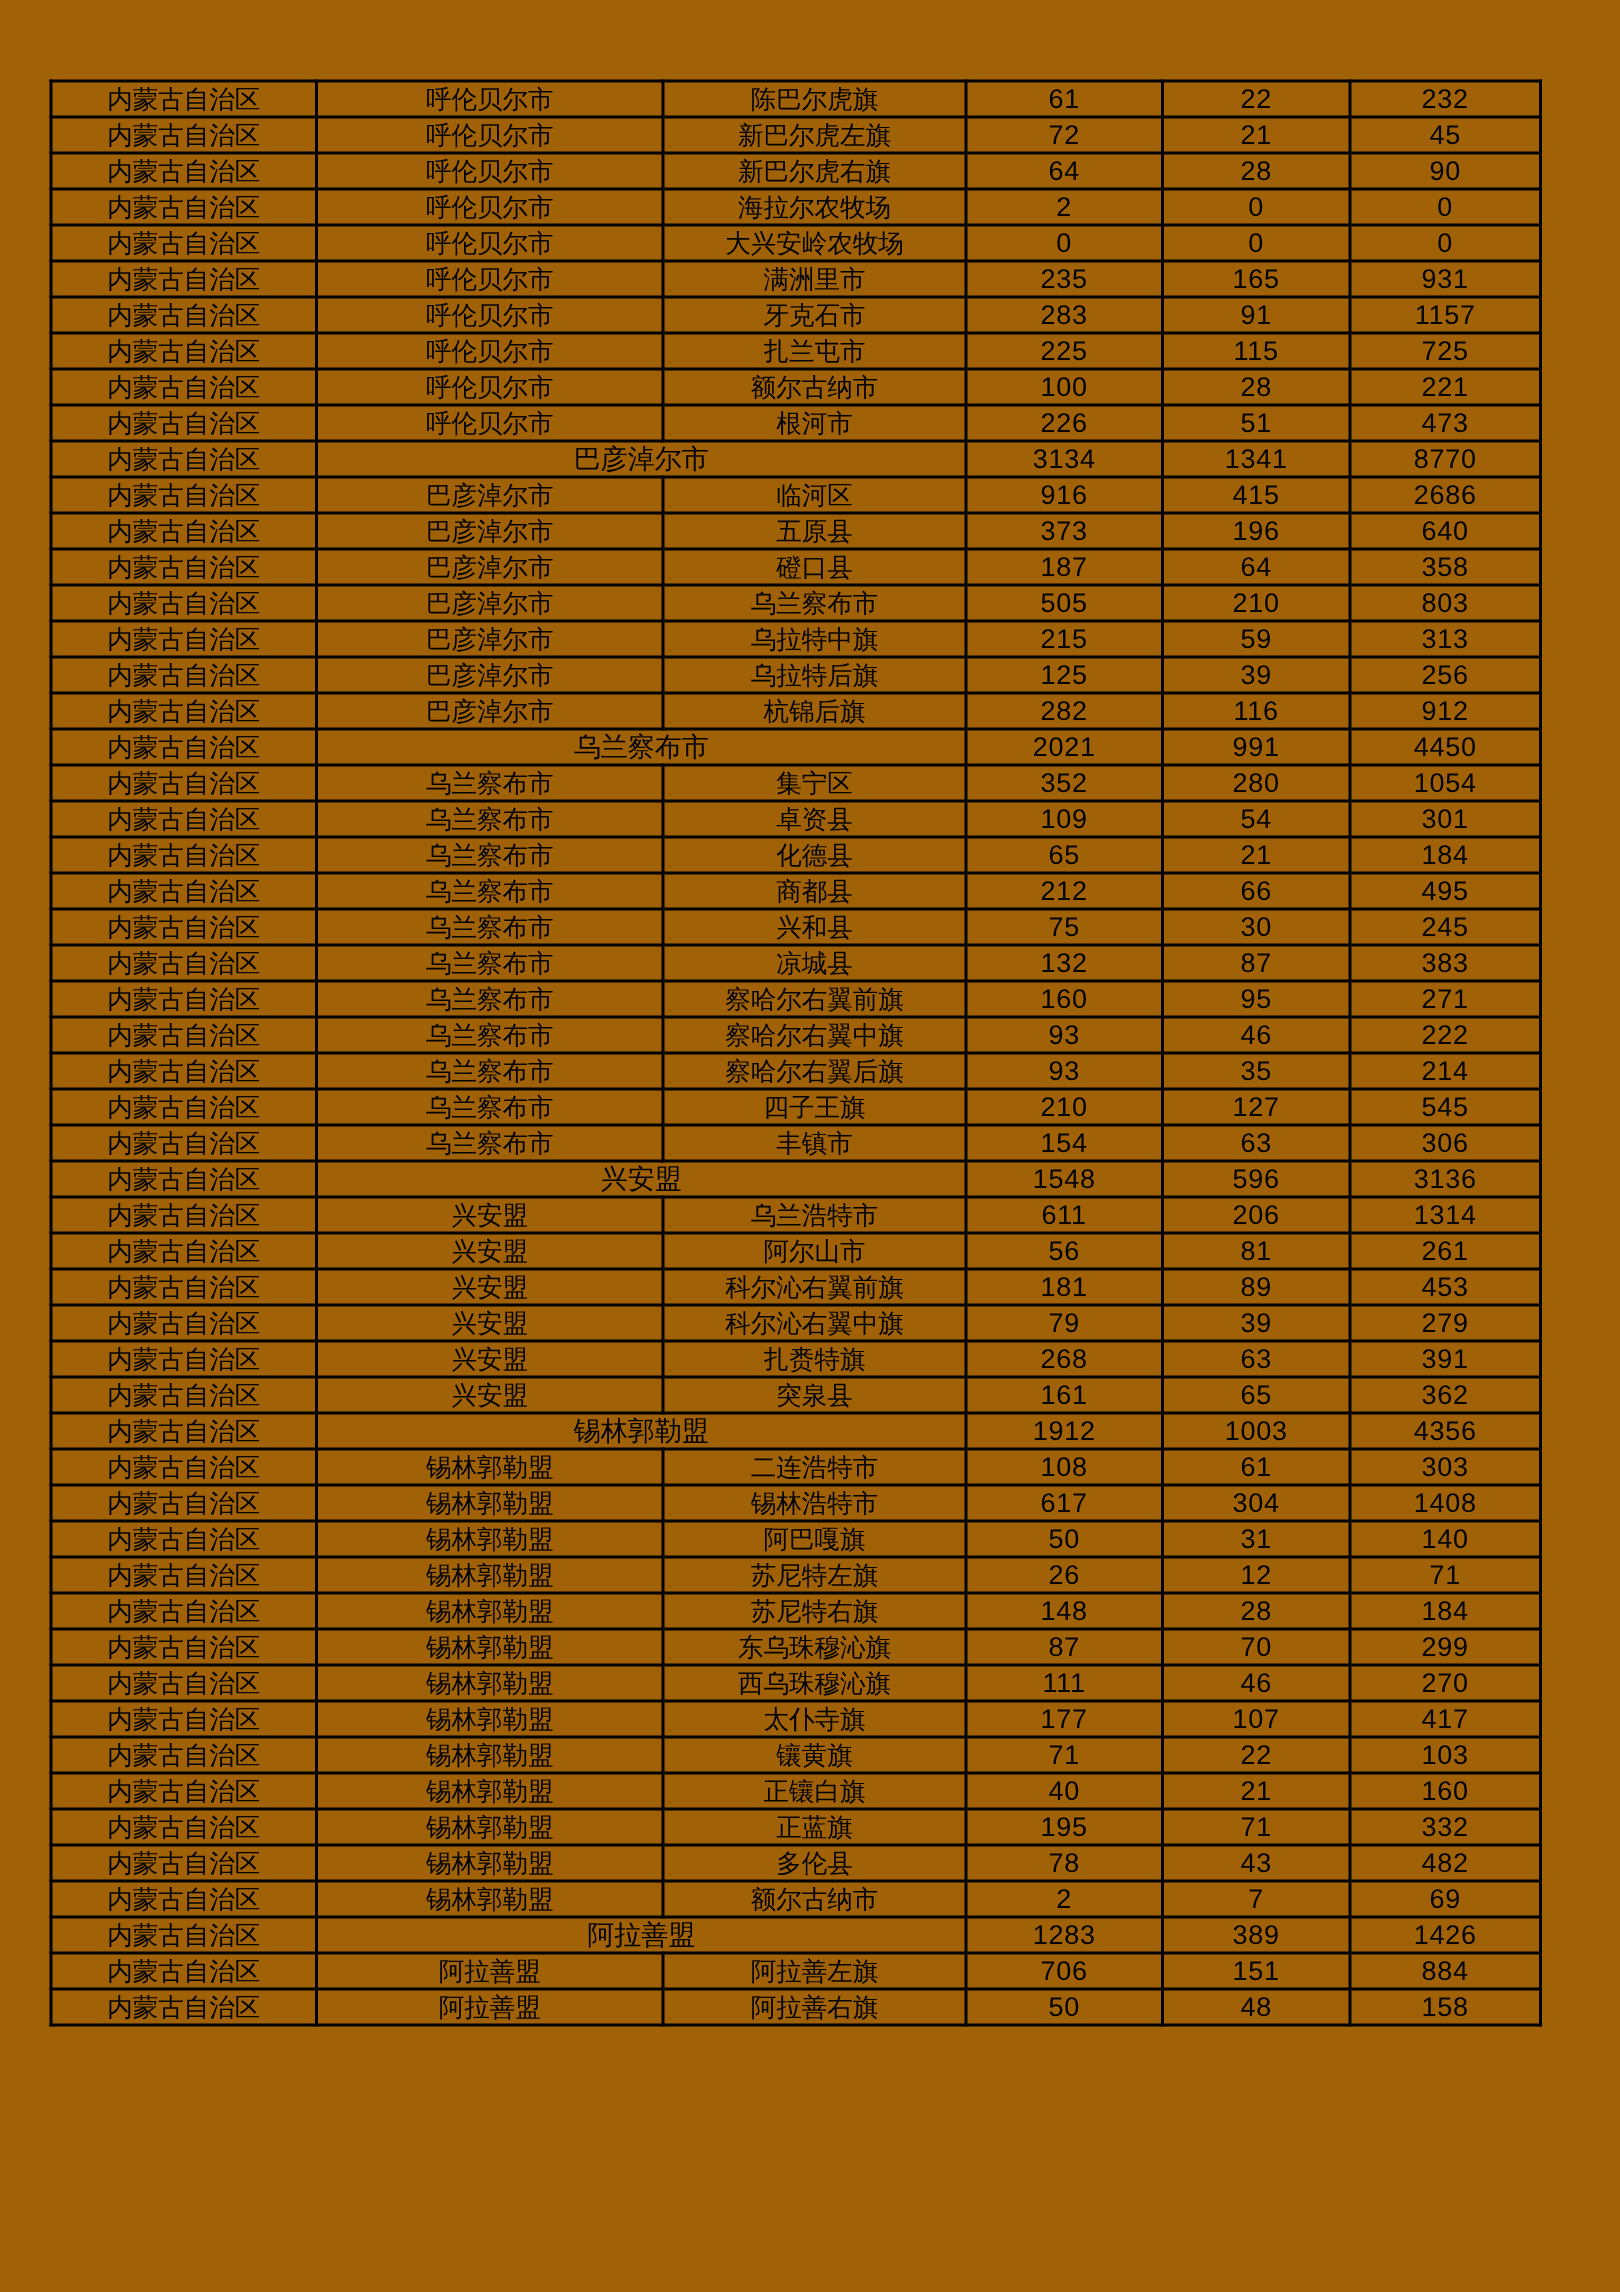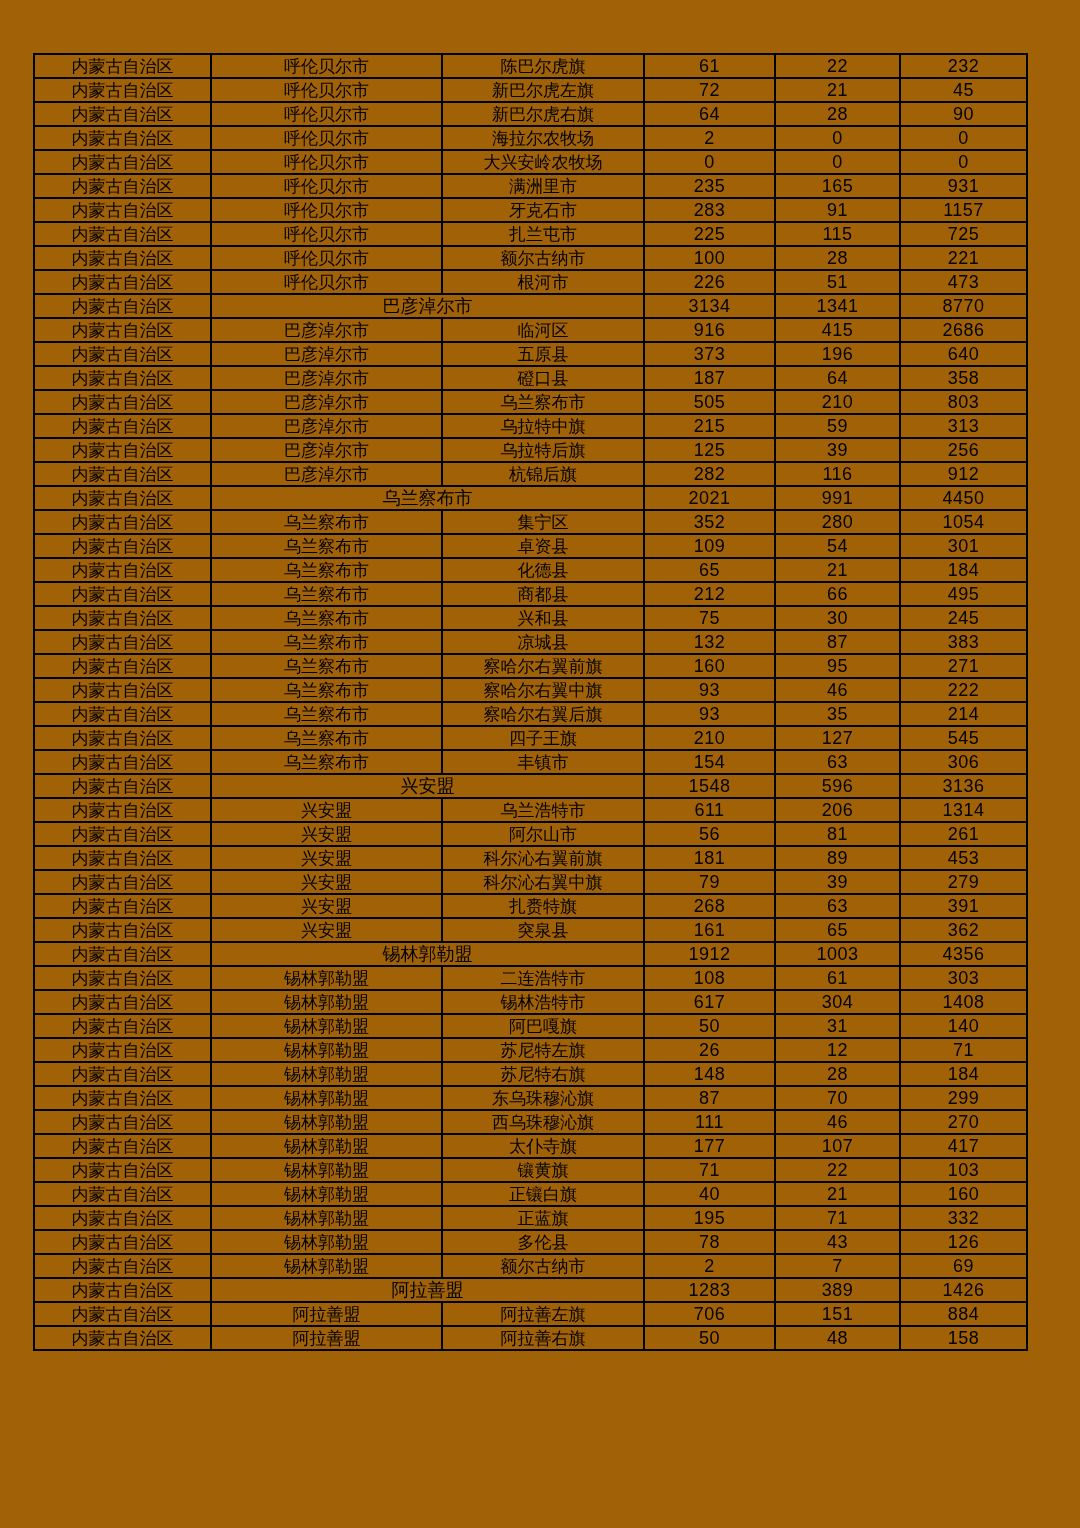--- a/index.html
+++ b/index.html
@@ -446,21 +446,21 @@
           <td class="num">195</td>
           <td class="num">71</td>
           <td class="num">332</td>
         </tr>
         <tr>
           <td>内蒙古自治区</td>
           <td>锡林郭勒盟</td>
           <td>多伦县</td>
           <td class="num">78</td>
           <td class="num">43</td>
-          <td class="num">126</td>
+          <td class="num">482</td>
         </tr>
         <tr>
           <td>内蒙古自治区</td>
           <td>锡林郭勒盟</td>
           <td>额尔古纳市</td>
           <td class="num">2</td>
           <td class="num">7</td>
           <td class="num">69</td>
         </tr>
         <tr>

